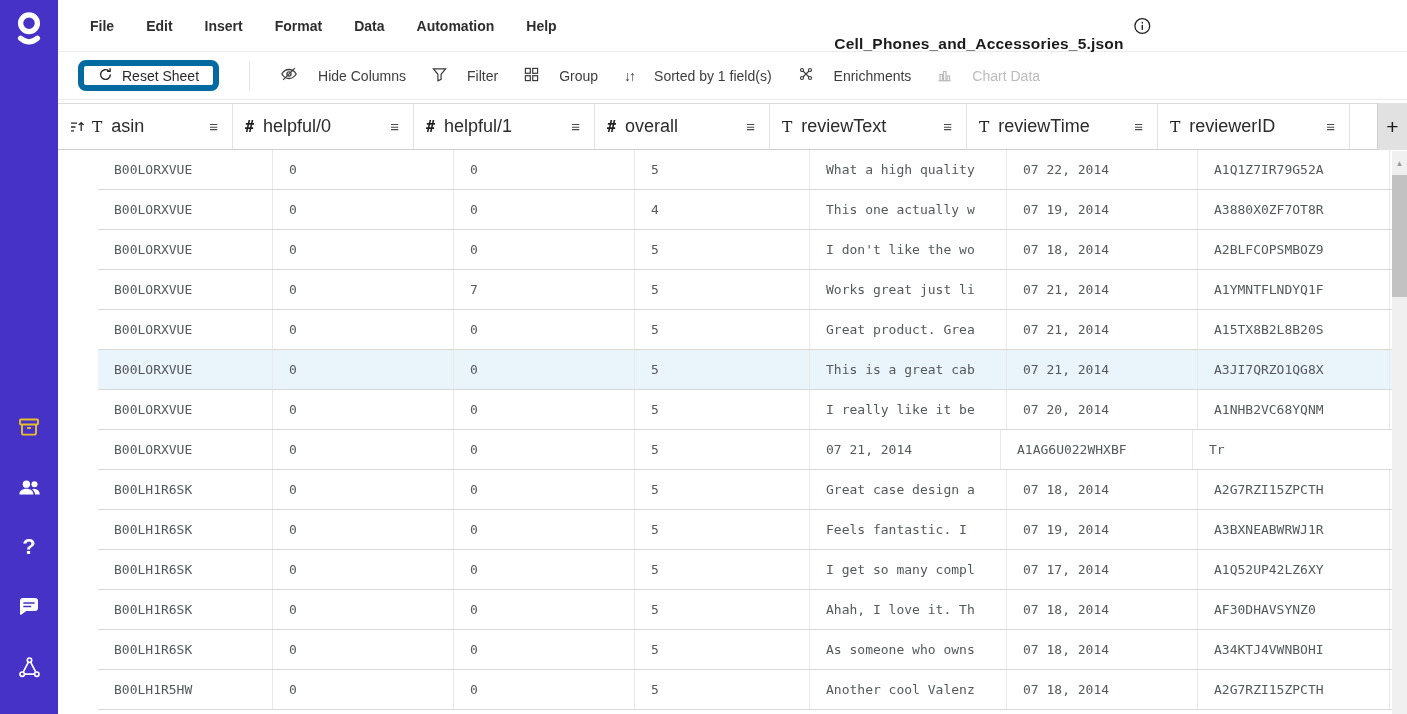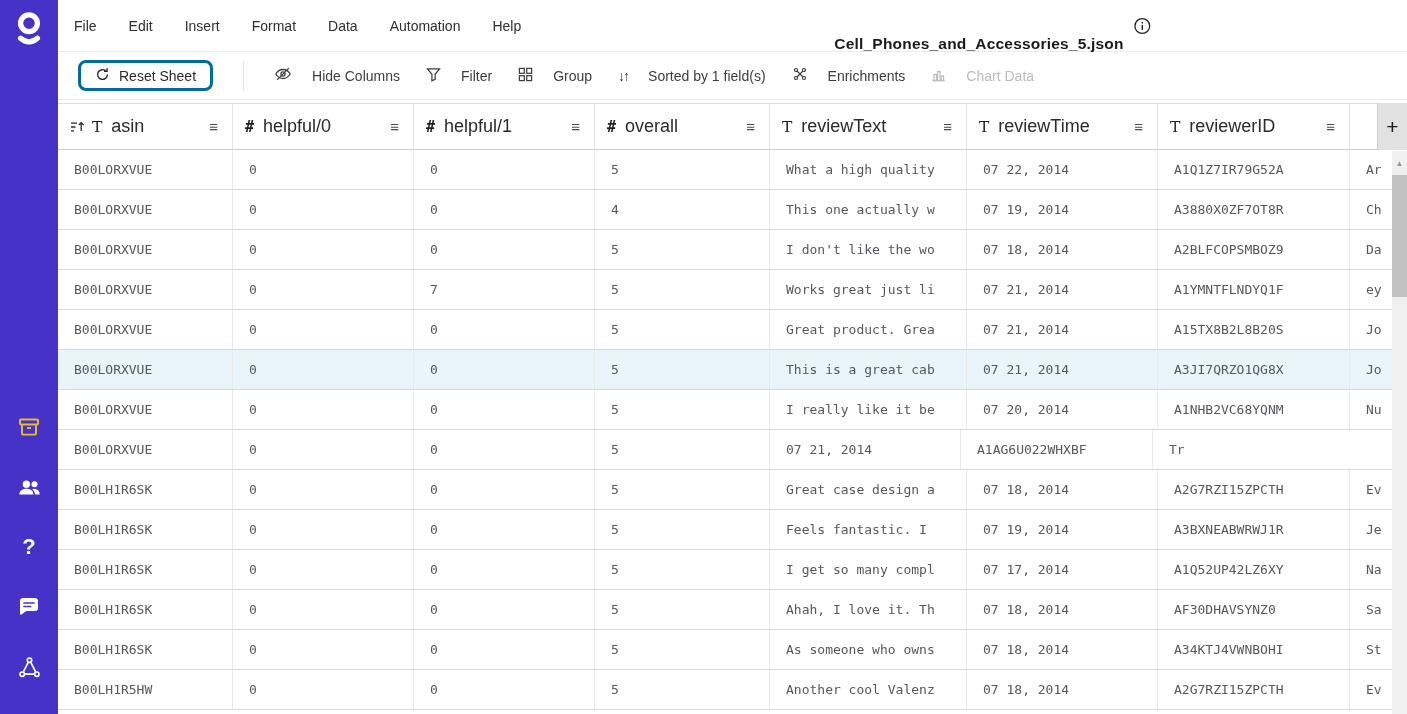--- a/index.html
+++ b/index.html
@@ -12,47 +12,47 @@
   .logo { margin-top:8px; cursor:pointer; }
   .side-spacer { flex:1; }
   .side-ic { width:26px; height:26px; margin-bottom:34px; display:flex; align-items:center; justify-content:center; cursor:pointer; }
   .help-q { color:#fff; font-size:22px; font-weight:bold; font-family:"Liberation Sans",sans-serif; }
 
   
   .main { flex:1; display:flex; flex-direction:column; position:relative; min-width:0; }
 
   
   .menubar { height:52px; flex:0 0 52px; border-bottom:1px solid #ececec; display:flex; align-items:center; position:relative; }
-  .menus { display:flex; gap:32px; padding-left:16px; font-size:14px; color:#2e2e2e; }
+  .menus { display:flex; gap:32px; padding-left:32px; font-size:14px; color:#2e2e2e;font-weight:bold; }
   .menu-item { cursor:pointer; }
   .title-wrap { position:absolute; left:935px; transform:translateX(-50%); display:flex; align-items:center; gap:10px; white-space:nowrap; }
   .doc-title { font-weight:bold; font-size:15.5px; color:#1b1b1b; letter-spacing:.2px;margin-top:36px; }
   .info-ic { display:flex; cursor:pointer; }
 
   
   .toolbar { height:48px; flex:0 0 48px; border-bottom:1px solid #ececec; display:flex; align-items:center; padding-left:20px; gap:26px; }
-  .reset-btn { display:flex; align-items:center; gap:9px; border:3px solid #0369a1; border-radius:8px; background:#fff; height:31px; padding:0 14px; font-size:14px; color:#2a2a2a; cursor:pointer; font-family:"Liberation Sans",sans-serif; }
+  .reset-btn { display:flex; align-items:center; gap:9px; border:6px solid #0369a1; border-radius:8px; background:#fff; height:31px; padding:0 14px; font-size:14px; color:#2a2a2a; cursor:pointer; font-family:"Liberation Sans",sans-serif; }
   .tb-divider { width:1px; height:28px; background:#e2e2e2; margin:0 4px; }
   .tb-item { display:flex; align-items:center; gap:20px; background:none; border:none; font-size:14px; color:#3d3d3d; cursor:pointer; font-family:"Liberation Sans",sans-serif; }
   .tb-item.disabled { color:#bcbcbc; cursor:default; }
   .sort-glyph { font-size:14px; color:#3d3d3d; letter-spacing:-2px; }
 
   
   .grid { flex:1; position:relative; margin-top:3px; min-height:0; }
   .grid-header { display:flex; height:47px; border-top:1px solid #dcdcdc; border-bottom:1px solid #cfcfcf; background:#fff; position:relative; }
   .hcell { display:flex; align-items:center; border-right:1px solid #e3e3e3; padding-left:12px; flex:0 0 auto; cursor:pointer; background:#fff; }
   .hlabel { font-size:18px; color:#2b2b2b; margin-left:9px; }
   .type-ic { display:inline-flex; align-items:center; }
   .hash { font-family:"DejaVu Sans Mono",monospace; font-size:15px; font-weight:bold; color:#1f1f1f; }
   .tee { font-family:"DejaVu Serif",serif; font-size:15.5px; color:#1f1f1f; }
   .sort-ic { display:inline-flex; margin-right:7px; }
   .hmenu { margin-left:auto; margin-right:14px; font-size:15px; color:#4a4a4a; }
   .plus-btn { position:absolute; right:0; top:-1px; bottom:-1px; width:30px; background:#e1e1e1; border-left:1px solid #cfcfcf; display:flex; align-items:center; justify-content:center; font-size:21px; font-weight:300; color:#1b1b1b; cursor:pointer; }
 
-  .grid-body { position:relative; }
+  .grid-body { position:relative;margin-left:40px; }
   .grow { display:flex; height:40px; border-bottom:1px solid #d9d9d9; background:#fff; }
   .grow.hl { background:#e9f4fb; }
   .grow.hl .gcell { background:#e9f4fb; }
   .gcell { flex:0 0 auto; border-right:1px solid #e9e9e9; padding-left:16px; display:flex; align-items:center; font-family:"DejaVu Sans Mono",monospace; font-size:13px; color:#55585c; white-space:nowrap; overflow:hidden; background:#fff; }
   .c0 { width:175px; } .c1 { width:181px; } .c2 { width:181px; } .c3 { width:175px; }
   .c4 { width:197px; } .c5 { width:191px; } .c6 { width:192px; }
   .c7 { width:42px; border-right:none; }
 
   
   .vscroll { position:absolute; top:48px; bottom:0; right:0; width:15px; background:#f0f0f0; }

